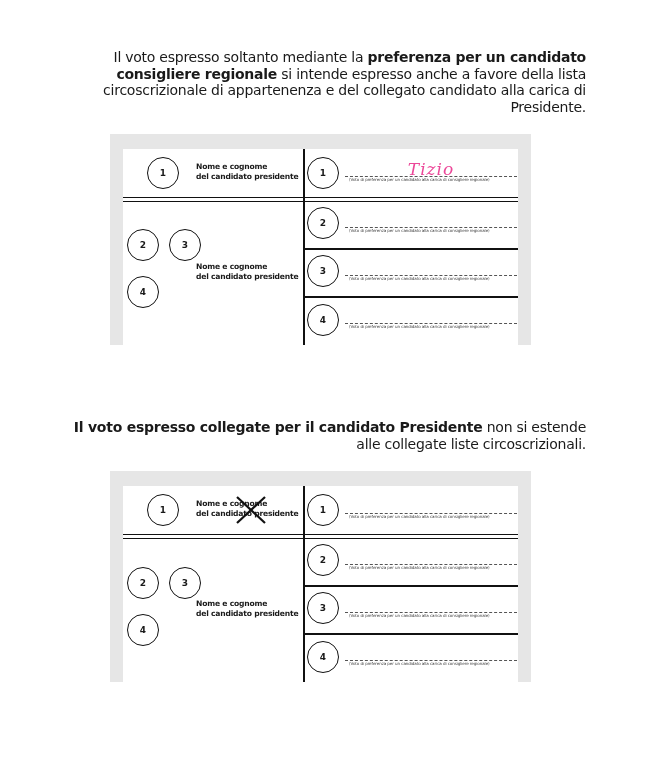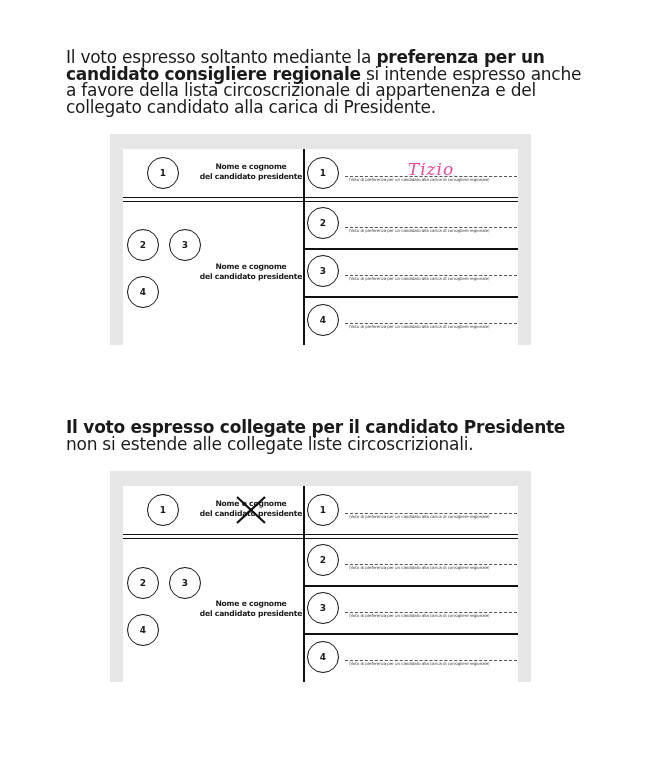--- a/index.html
+++ b/index.html
@@ -1,36 +1,36 @@
 <!DOCTYPE html>
 <html><head>
 <meta charset="utf-8">
 <style>
   html, body { margin:0; padding:0; background:#ffffff; }
   body { width:665px; height:772px; position:relative; overflow:hidden;
          font-family:"DejaVu Sans", "Liberation Sans", sans-serif; color:#1a1a1a; }
-  .para { position:absolute; left:66px; width:520px; font-size:17px; line-height:16.5px; letter-spacing:-0.25px; }
+  .para { position:absolute; left:66px; width:520px; font-size:14px; line-height:16.5px; letter-spacing:-0.25px;text-align:right; }
   .para b { font-weight:bold; }
   .para1 { top:49px; }
   .para2 { top:419px; }
 
   .ballot-frame { position:absolute; left:110px; width:421px; background:#e6e6e6; }
   .ballot-frame.b1 { top:134px; height:211px; }
   .ballot-frame.b2 { top:471px; height:211px; }
   .ballot { position:absolute; left:13px; top:15px; width:395px; height:196px; background:#fff; }
 
   .vline { position:absolute; left:180px; top:0; width:1.5px; height:196px; background:#111; }
   .hdouble { position:absolute; left:0; width:395px; top:48px; height:5px;
              border-top:1.5px solid #111; border-bottom:1.5px solid #111; box-sizing:border-box; }
   .hrule { position:absolute; left:181px; width:214px; height:1.5px; background:#111; }
 
   .circle { position:absolute; width:32px; height:32px; border:1.5px solid #111; border-radius:50%;
             box-sizing:border-box; display:flex; align-items:center; justify-content:center;
             font-weight:bold; font-size:9px; }
-  .label { position:absolute; width:110px; text-align:center; font-weight:bold; font-size:7.6px;
+  .label { position:absolute; width:110px; text-align:left; font-weight:bold; font-size:7.6px;
            line-height:10px; letter-spacing:-0.2px; }
   .dotline { position:absolute; left:222px; width:172px; border-top:1px dashed #555; }
   .caption { position:absolute; left:226px; width:168px; font-size:4.1px; color:#444;
              white-space:nowrap; letter-spacing:-0.1px; }
   .written { position:absolute; left:222px; width:172px; text-align:center; top:10px;
              font-family:"DejaVu Serif", "Liberation Serif", serif; font-style:italic;
              font-size:17px; color:#ec4899; letter-spacing:1px; }
   .cross { position:absolute; left:111px; top:9px; width:34px; height:30px; }
 </style>
 </head>

